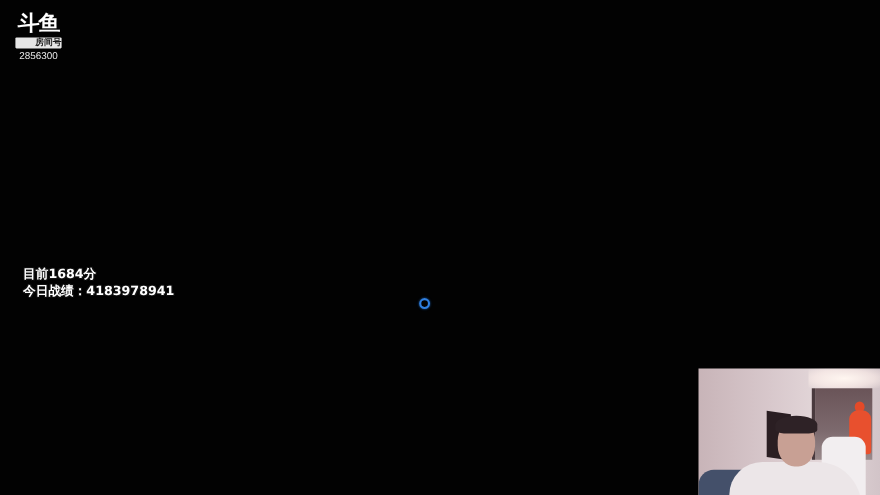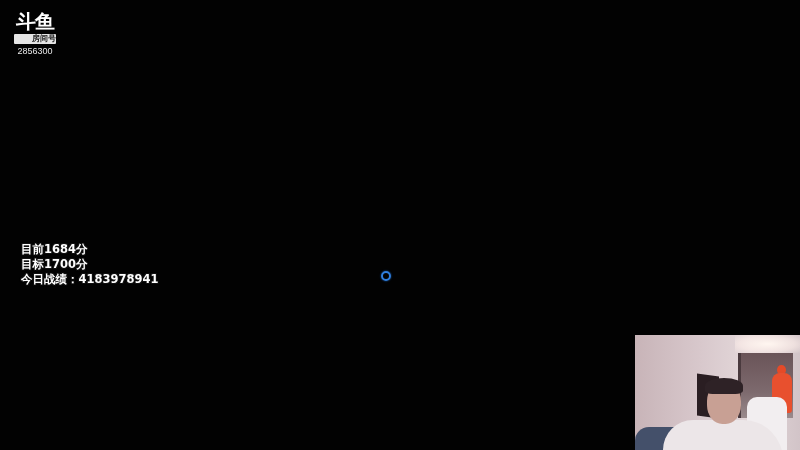--- a/index.html
+++ b/index.html
@@ -172,21 +172,20 @@
 <div id="stage">
 
   <div id="logo">
     <div id="logo-mark">斗鱼</div>
     <div id="room-badge">房间号</div>
     <div id="room-number">2856300</div>
   </div>
 
   <div id="stats">
     <div class="stat-line">目前1684分</div>
-    <div class="stat-line">目标1700分</div>
     <div class="stat-line">今日战绩：4183978941</div>
   </div>
 
   <div id="spinner"></div>
 
   <div id="webcam">
     <div class="wall-light"></div>
     <div class="doorway"></div>
     <div class="mannequin-head"></div>
     <div class="mannequin"></div>

